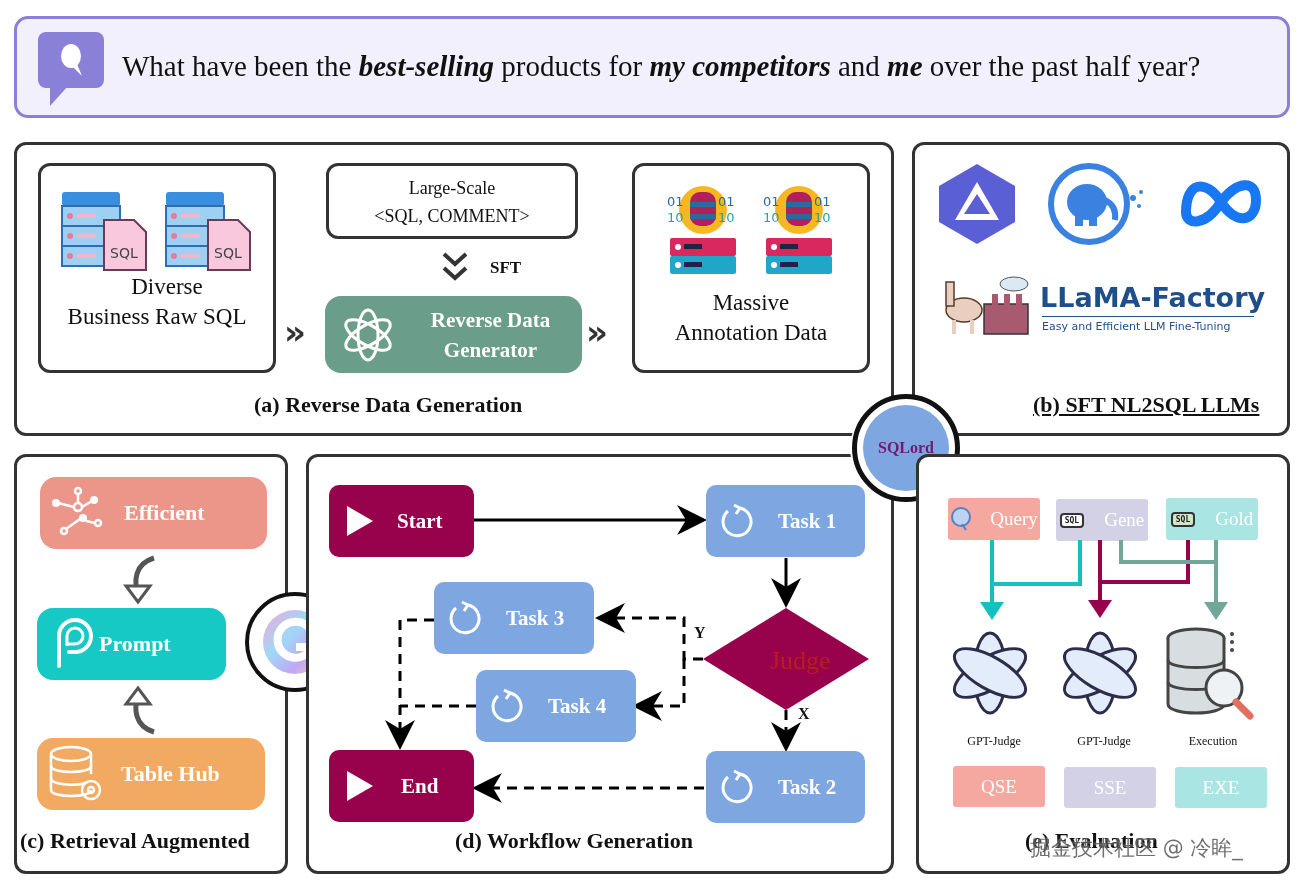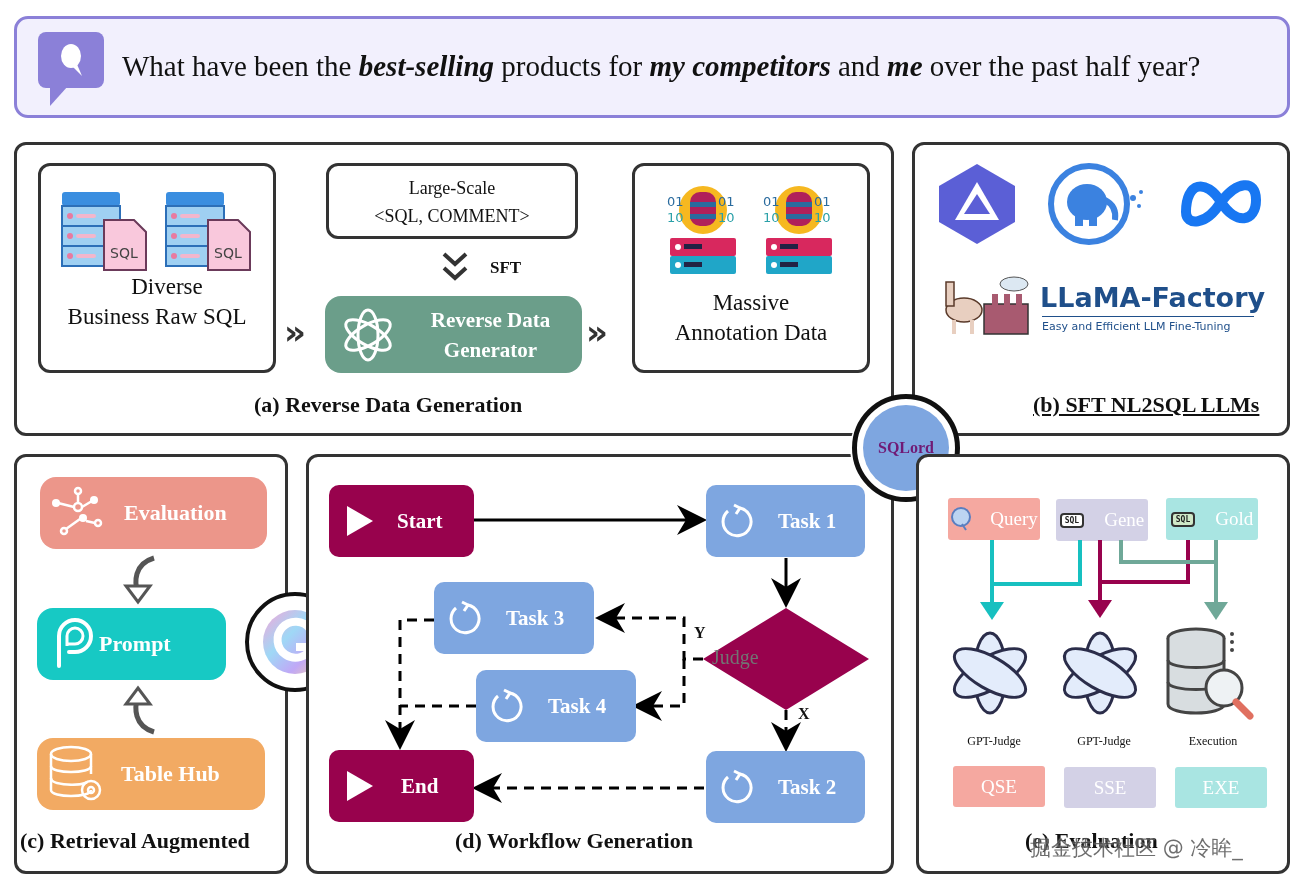--- a/index.html
+++ b/index.html
@@ -194,21 +194,21 @@
       <line x1="28" y1="9" x2="28" y2="18"></line>
         <line x1="8" y1="18" x2="24" y2="22"></line>
         <line x1="32" y1="22" x2="42" y2="16"></line>
         <line x1="16" y1="44" x2="30" y2="34"></line>
         <line x1="36" y1="36" x2="45" y2="38"></line>
     </g>
     <circle cx="6" cy="18" r="4" fill="#fff"></circle>
       <circle cx="44" cy="15" r="4" fill="#fff"></circle>
       <circle cx="33" cy="33" r="4" fill="#fff"></circle>
   </svg>
-  <span style="margin-left:14px;">Evaluation</span>
+  <span style="margin-left:14px;">Efficient</span>
 </div>
 <div class="abs" style="left:120px;top:554px;">
   <svg width="40" height="52" viewBox="0 0 40 52">
       <path d="M34 4 C14 10, 14 28, 18 40" fill="none" stroke="#555" stroke-width="5"></path>
       <polygon points="6,32 30,32 18,48" fill="#fff" stroke="#555" stroke-width="3"></polygon>
     </svg>
 </div>
 <div class="fill" style="left:37px;top:608px;width:189px;height:72px;background:#17c9c4;font-size:22px;">
   <svg width="48" height="56" viewBox="0 0 48 56" style="margin-left:14px;">
     <path d="M8 50 V20 A16 16 0 1 1 24 36 H18" fill="none" stroke="#fff" stroke-width="4" stroke-linecap="round"></path>
@@ -303,21 +303,21 @@
     </svg>
   <span style="margin-left:24px;">Task 3</span>
 </div>
 <div class="wf blue" style="left:476px;top:670px;width:160px;height:72px;">
   <svg width="36" height="36" viewBox="0 0 36 36" style="margin-left:12px;">
       <path d="M22 5 A14 14 0 1 1 10 8" fill="none" stroke="#fff" stroke-width="3"></path>
       <polyline points="16,2 22,5 18,11" fill="none" stroke="#fff" stroke-width="3"></polyline>
     </svg>
   <span style="margin-left:24px;">Task 4</span>
 </div>
-<div class="abs" style="left:712px;top:646px;color:#737373;font-size:20px;">Judge</div>
+<div class="abs" style="left:770px;top:646px;color:#b91c1c;font-size:26px;">Judge</div>
 <div class="abs" style="left:694px;top:624px;font-weight:bold;font-size:16px;">Y</div>
 <div class="abs" style="left:798px;top:705px;font-weight:bold;font-size:16px;">X</div>
 <div class="caption" style="left:455px;top:828px;">(d) Workflow Generation</div>
 
 <div class="abs" style="left:850px;top:398px;width:110px;height:100px;border-radius:50%;background:#fff;"></div>
 <div class="abs" style="left:852px;top:394px;width:108px;height:108px;border-radius:50%;border:5px solid #111;background:#fff;display:flex;align-items:center;justify-content:center;">
   <div style="width:86px;height:86px;border-radius:50%;background:#7ea6e0;color:#701a75;font-weight:bold;font-size:16px;display:flex;align-items:center;justify-content:center;">SQLord</div>
 </div>
 
 <div class="panel" style="left:916px;top:454px;width:374px;height:420px;"></div>

